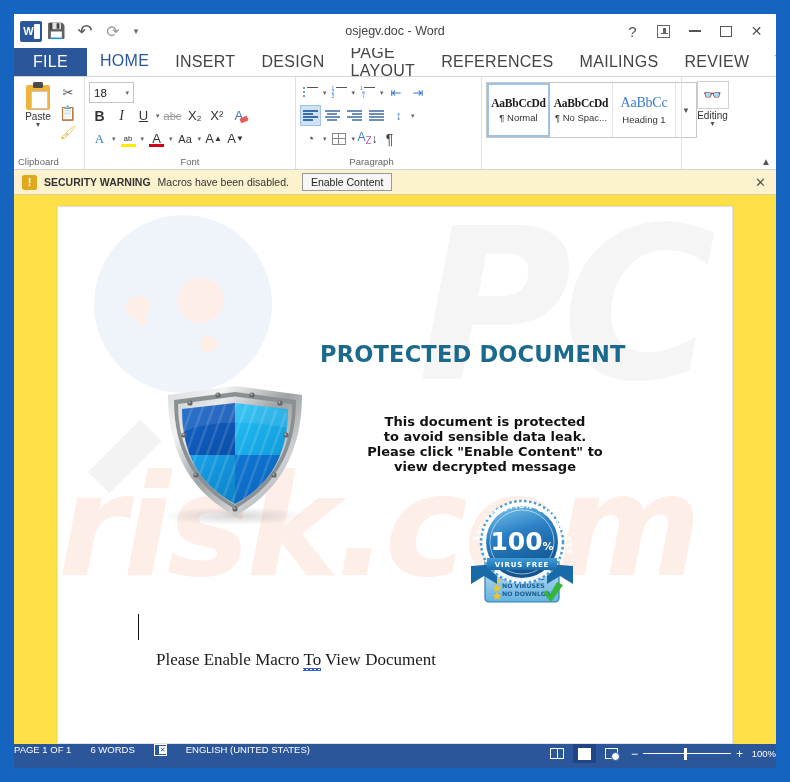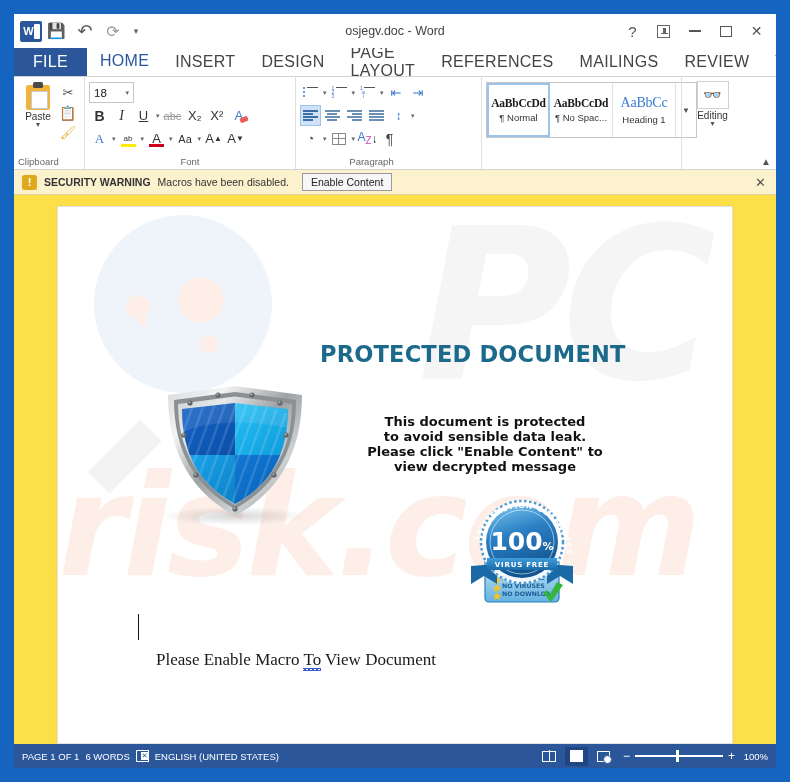--- a/index.html
+++ b/index.html
@@ -239,22 +239,22 @@
   .squiggle::after{
     content:""; position:absolute; left:0; right:0; bottom:-2px; height:3px;
     background-image:
       linear-gradient(45deg, transparent 40%, #3a5fcd 40%, #3a5fcd 60%, transparent 60%),
       linear-gradient(-45deg, transparent 40%, #3a5fcd 40%, #3a5fcd 60%, transparent 60%);
     background-size:4px 3px; background-repeat:repeat-x;
   }
 
   
   .statusbar{
-    flex:0 0 24px; background:#2b579a; display:flex; align-items:center;
-    padding:0 8px; gap:6px; color:#fff; font-size:9.5px;
+    flex:0 0 24px; background:#2b579a; display:flex; align-items:flex-start;
+    padding:0 0; gap:19px; color:#fff; font-size:9.5px;
   }
   .sb-item{display:flex;align-items:center;gap:4px;cursor:pointer;white-space:nowrap;}
   .proof-ic{width:13px;height:12px;border:1.3px solid #fff;position:relative;display:flex;align-items:center;justify-content:flex-end;}
   .proof-ic::after{content:"\2715";font-size:7px;color:#2b579a;background:#fff;width:7px;height:8px;display:flex;align-items:center;justify-content:center;margin-right:-.5px;}
   .sb-right{margin-left:auto;display:flex;align-items:center;gap:4px;}
   .view-btn{width:23px;height:19px;display:flex;align-items:center;justify-content:center;cursor:pointer;}
   .view-btn.on{background:#1f4585;}
   .vb-read{width:14px;height:11px;border:1.4px solid #fff;position:relative;}
   .vb-read::after{content:"";position:absolute;left:5.6px;top:-1.4px;bottom:-1.4px;width:1.4px;background:#fff;}
   .vb-print{width:13px;height:12px;border:1.4px solid #fff;background:#fff;}

